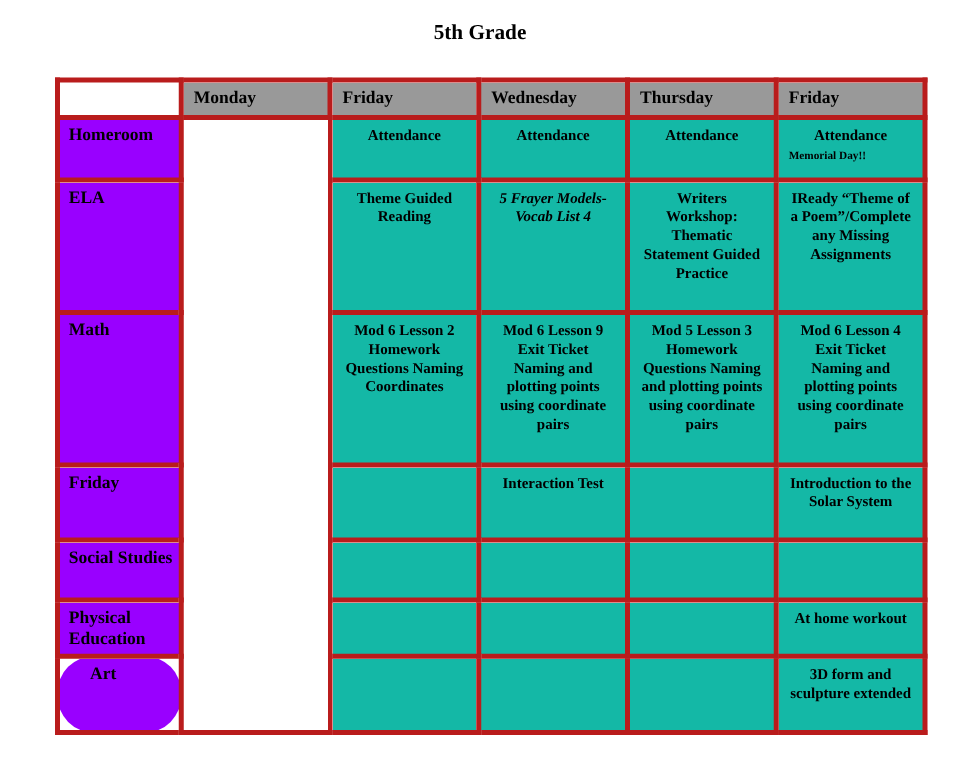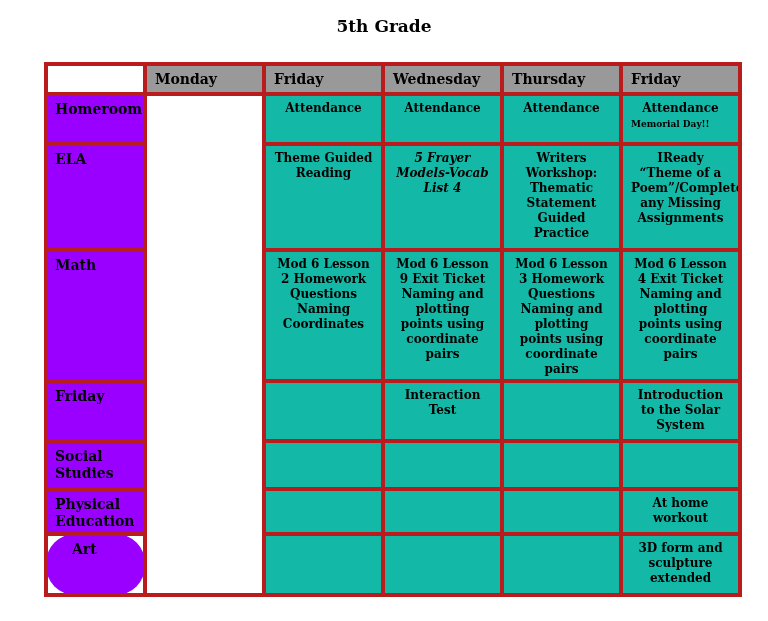--- a/index.html
+++ b/index.html
@@ -1,19 +1,19 @@
 <!DOCTYPE html>
 <html><head>
 <meta charset="utf-8">
 <style>
   * { margin: 0; padding: 0; box-sizing: border-box; }
   html, body { background: #ffffff; width: 768px; height: 621px; overflow: hidden; }
   body { font-family: "DejaVu Serif", "Liberation Serif", serif; color: #000; }
 
-  .page { width: 768px; height: 621px; position: relative; }
+  .page { width: 768px; height: 621px; position: relative; font-family: Liberation Serif, serif; }
 
   .doc-title {
     position: absolute;
     top: 16px; left: 0; right: 0;
     text-align: center;
     font-size: 17px;
     font-weight: bold;
   }
 
   table.schedule {
@@ -154,21 +154,21 @@
 
     <tr class="row-math">
       <th class="subject">Math</th>
       <td class="day-cell">
         <div class="cell-text">Mod 6 Lesson 2 Homework Questions Naming Coordinates</div>
       </td>
       <td class="day-cell">
         <div class="cell-text">Mod 6 Lesson 9 Exit Ticket Naming and plotting points using coordinate pairs</div>
       </td>
       <td class="day-cell">
-        <div class="cell-text">Mod 6 Lesson 3 Homework Questions Naming and plotting points using coordinate pairs</div>
+        <div class="cell-text">Mod 5 Lesson 3 Homework Questions Naming and plotting points using coordinate pairs</div>
       </td>
       <td class="day-cell">
         <div class="cell-text">Mod 6 Lesson 4 Exit Ticket Naming and plotting points using coordinate pairs</div>
       </td>
     </tr>
 
     <tr class="row-science">
       <th class="subject">Friday</th>
       <td class="day-cell">
         <div class="cell-text"></div>

